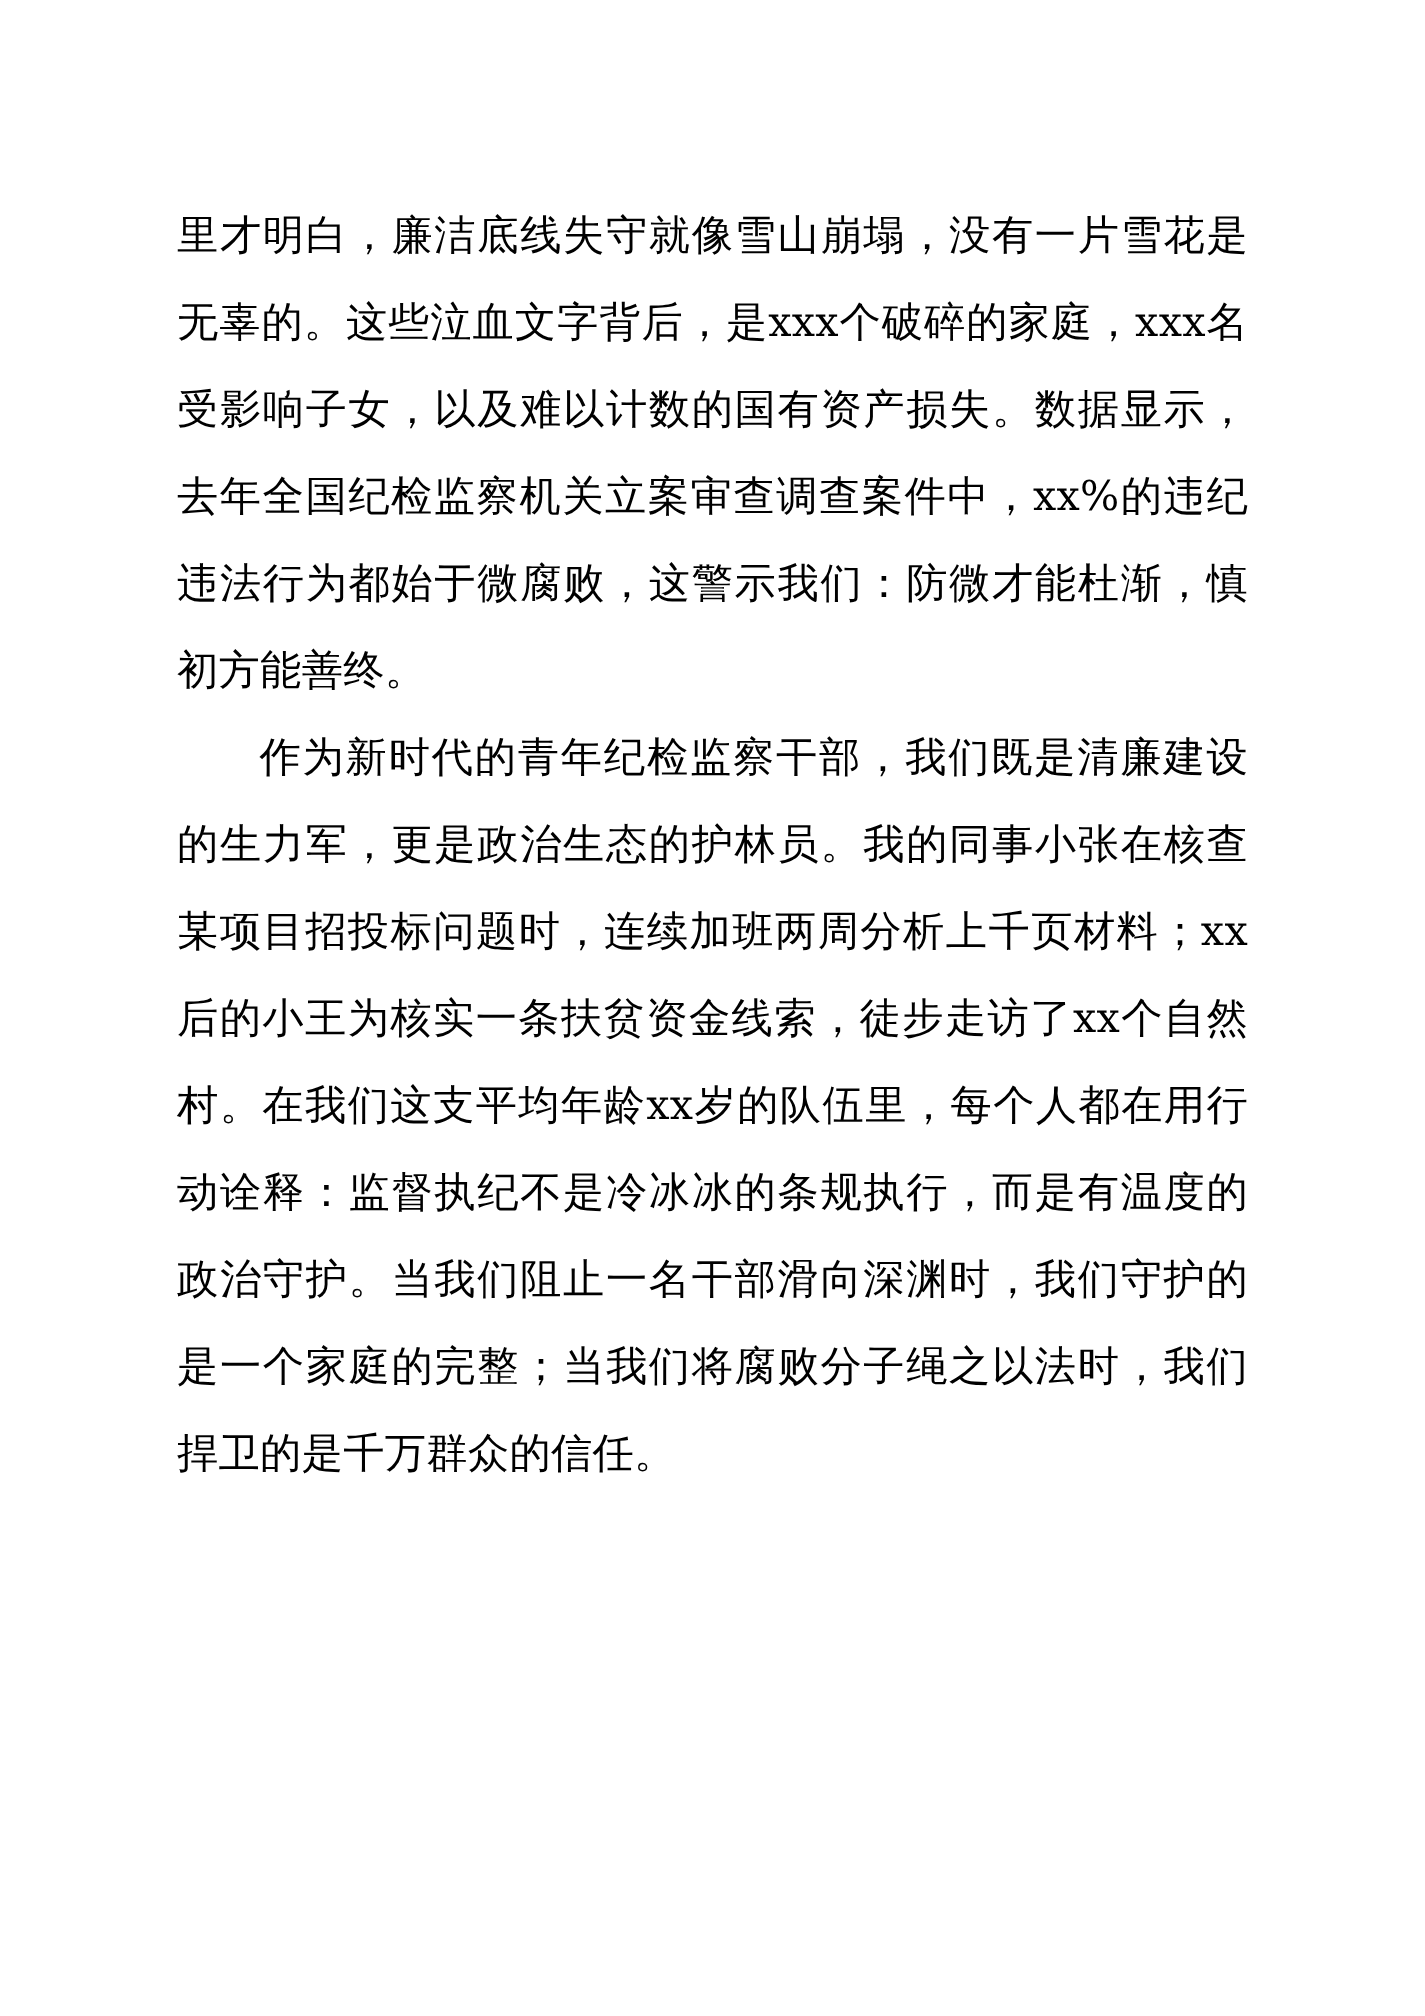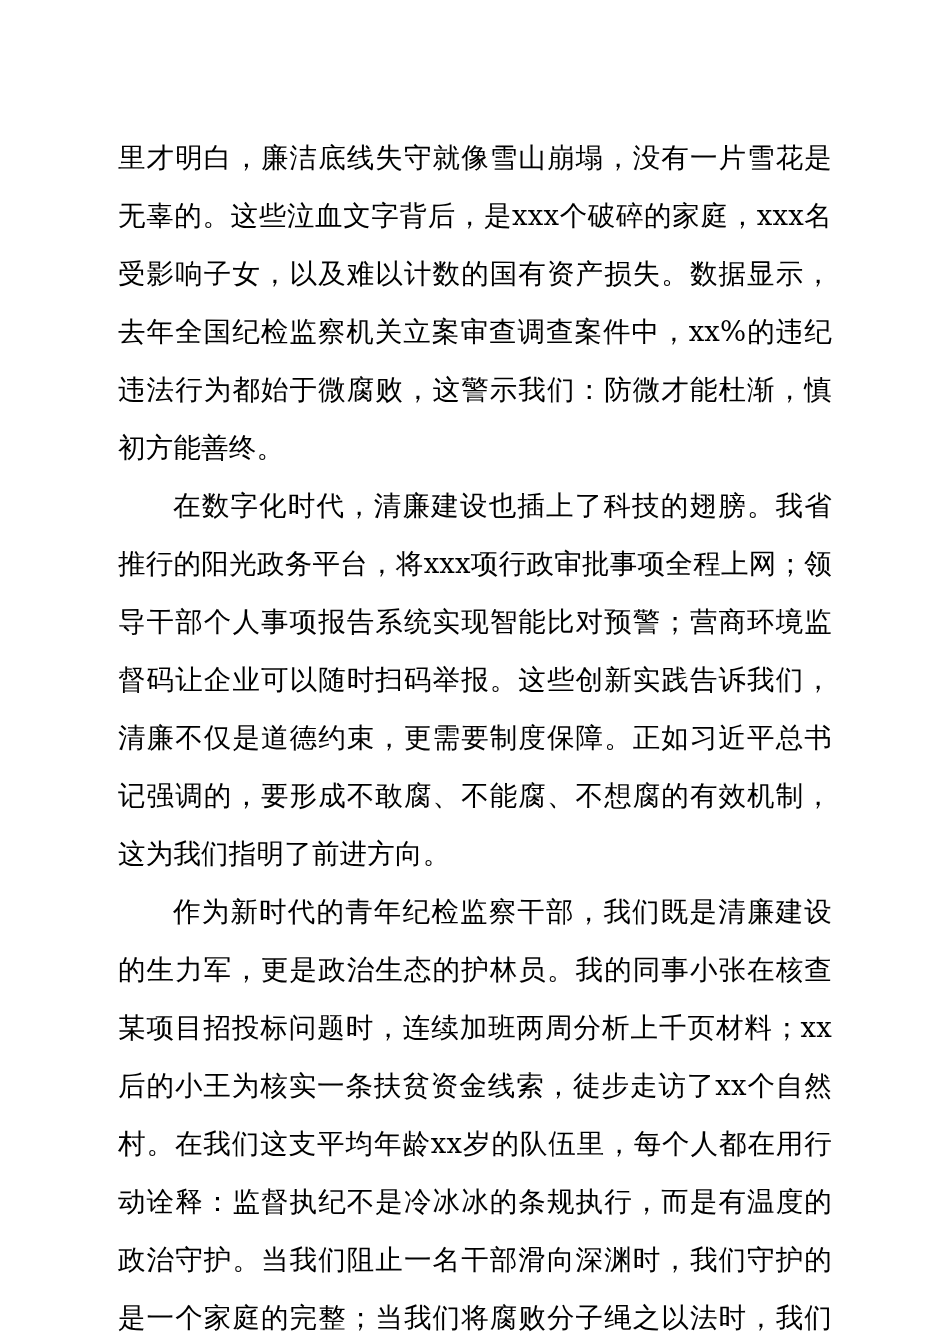--- a/index.html
+++ b/index.html
@@ -36,17 +36,16 @@
   .para.indent {
     text-indent: 2em;
   }
 </style>
 </head>
 <body>
 
 <div class="page">
   <div class="doc-body">
     <p class="para">里才明白，廉洁底线失守就像雪山崩塌，没有一片雪花是无辜的。这些泣血文字背后，是xxx个破碎的家庭，xxx名受影响子女，以及难以计数的国有资产损失。数据显示，去年全国纪检监察机关立案审查调查案件中，xx%的违纪违法行为都始于微腐败，这警示我们：防微才能杜渐，慎初方能善终。</p>
-    <p class="para indent">在数字化时代，清廉建设也插上了科技的翅膀。我省推行的阳光政务平台，将xxx项行政审批事项全程上网；领导干部个人事项报告系统实现智能比对预警；营商环境监督码让企业可以随时扫码举报。这些创新实践告诉我们，清廉不仅是道德约束，更需要制度保障。正如习近平总书记强调的，要形成不敢腐、不能腐、不想腐的有效机制，这为我们指明了前进方向。</p>
     <p class="para indent">作为新时代的青年纪检监察干部，我们既是清廉建设的生力军，更是政治生态的护林员。我的同事小张在核查某项目招投标问题时，连续加班两周分析上千页材料；xx后的小王为核实一条扶贫资金线索，徒步走访了xx个自然村。在我们这支平均年龄xx岁的队伍里，每个人都在用行动诠释：监督执纪不是冷冰冰的条规执行，而是有温度的政治守护。当我们阻止一名干部滑向深渊时，我们守护的是一个家庭的完整；当我们将腐败分子绳之以法时，我们捍卫的是千万群众的信任。</p>
 
   </div>
 </div>
 
 </body></html>

